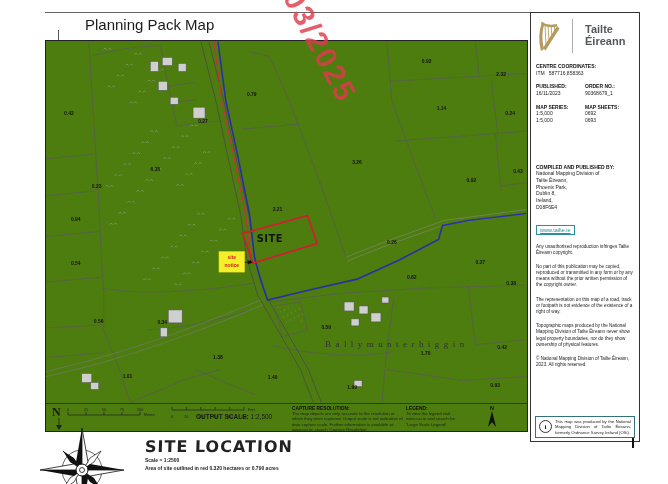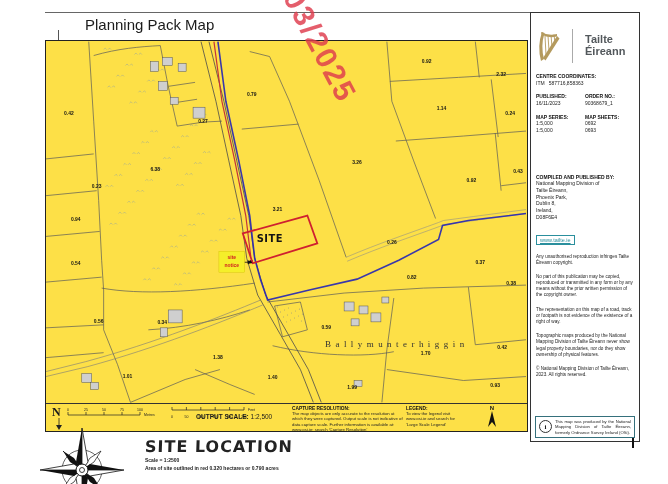--- a/index.html
+++ b/index.html
@@ -5,21 +5,21 @@
   html,body{margin:0;padding:0;}
   body{width:668px;height:484px;position:relative;overflow:hidden;background:#fff;
        font-family:"Liberation Sans",sans-serif;color:#1a1a1a;}
   .topline{position:absolute;left:45px;top:12px;width:595px;border-top:1px solid #666;}
   .tick-top{position:absolute;left:58px;top:30px;width:1px;height:10px;background:#555;}
   .watermark{position:absolute;left:306px;top:-16px;font-size:30px;font-weight:bold;
        color:rgba(222,58,76,.82);transform:rotate(62deg);transform-origin:left top;
        letter-spacing:2px;z-index:30;white-space:nowrap;}
   .map-title{position:absolute;left:85px;top:16px;font-size:15px;font-weight:normal;color:#1b1b1b;}
   .map-frame{position:absolute;left:45px;top:40px;width:483px;height:392px;
-       border:1.6px solid #222;background:#fde047;box-sizing:border-box;}
+       border:1.6px solid #222;background:#4d7c0f;box-sizing:border-box;}
   #map-svg{position:absolute;left:0;top:0;}
   .parcel-line{stroke:#5a5a5a;stroke-width:.7;fill:none;}
   .road-line{stroke:#4a4a4a;stroke-width:.8;fill:none;}
   .lane-line{stroke:#7a7a7a;stroke-width:.6;fill:none;}
   .stream-line{stroke:#8a8a8a;stroke-width:.55;fill:none;}
   .blue-bound{stroke:#2828b4;stroke-width:1.6;fill:none;opacity:.92;}
   .red-bound{stroke:#c2333a;stroke-width:1.2;fill:none;}
   .site-poly{stroke:#cf2030;stroke-width:1.8;fill:none;}
   .bldg{fill:#cfcfcf;stroke:#555;stroke-width:.5;}
   .parcel-label{font:bold 5px "Liberation Sans",sans-serif;fill:#151515;text-anchor:middle;}
@@ -35,21 +35,21 @@
   .output-scale{position:absolute;left:150px;top:9px;font-size:6.5px;}
   .output-scale b{font-weight:bold;}
   .capture{position:absolute;left:246px;top:2px;width:112px;}
   .blk-title{font-size:4.8px;font-weight:bold;color:#111;}
   .blk-text{font-size:4.3px;line-height:1.25;color:#222;}
   .legend{position:absolute;left:360px;top:2px;width:60px;}
   .n-right{position:absolute;left:438px;top:1px;width:16px;text-align:center;}
   .n-right .letter{font-size:6px;font-weight:bold;}
   .sidebar{position:absolute;left:530px;top:12px;width:110px;height:430px;border:1px solid #333;
        box-sizing:border-box;padding:4px 5px;background:#fff;}
-  .brand{display:flex;align-items:center;gap:12px;margin:12px 0 10px;}
+  .brand{display:flex;align-items:center;gap:12px;margin:2px 0 10px;}
   .brand-divider{width:1px;height:34px;background:#aaa;}
   .brand-name{font-size:11px;font-weight:bold;color:#53585c;line-height:1.08;}
   .sb-label{font-weight:bold;font-size:5px;color:#111;line-height:1.3;}
   .sb-val{font-size:5px;color:#222;line-height:1.35;}
   .sb-sec{margin-bottom:7px;}
   .sb-cols{display:flex;margin-bottom:7px;}
   .sb-cols>div{width:50%;}
   .compiled{margin-top:40px;}
   .website{display:inline-block;border:1px solid #2a8f9d;color:#2a8f9d;font-size:5.5px;
        padding:1px 3px;text-decoration:underline;margin:2px 0 9px;cursor:pointer;}

